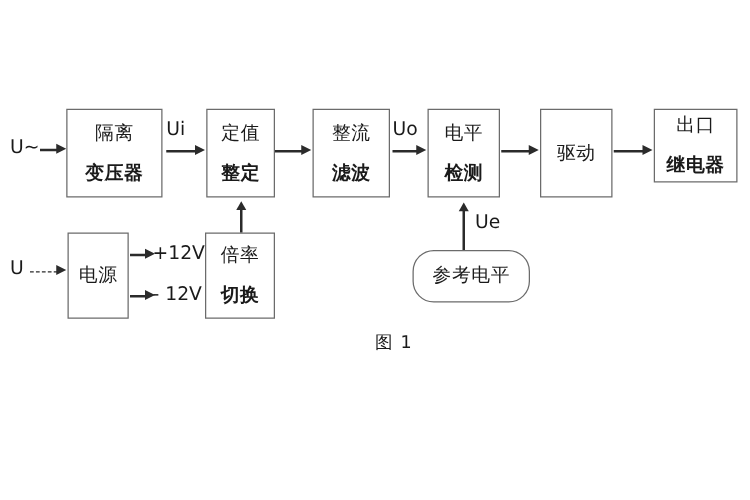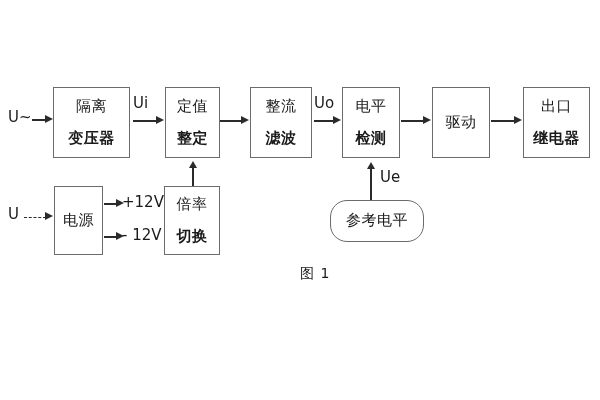--- a/index.html
+++ b/index.html
@@ -160,21 +160,21 @@
 
   <div class="block single" style="left:432px; top:87px; width:58px; height:71px;">
     <span class="ln">驱动</span>
   </div>
 
   <div class="harrow" style="left:491px; top:120px; width:32px;">
     <div class="shaft" style="width:24px;"></div>
     <div class="head" style="left:23px;"></div>
   </div>
 
-  <div class="block" style="left:523px; top:87px; width:67px; height:71px;">
+  <div class="block" style="left:523px; top:87px; width:67px; height:59px;">
     <span class="ln">出口</span>
     <span class="ln">继电器</span>
   </div>
 
   <div class="label" style="left:8px; top:207px;">U</div>
   <div class="harrow dashed" style="left:24px; top:216px; width:30px;">
     <div class="shaft" style="width:22px; top:1px;"></div>
     <div class="head" style="left:21px;"></div>
   </div>
 

